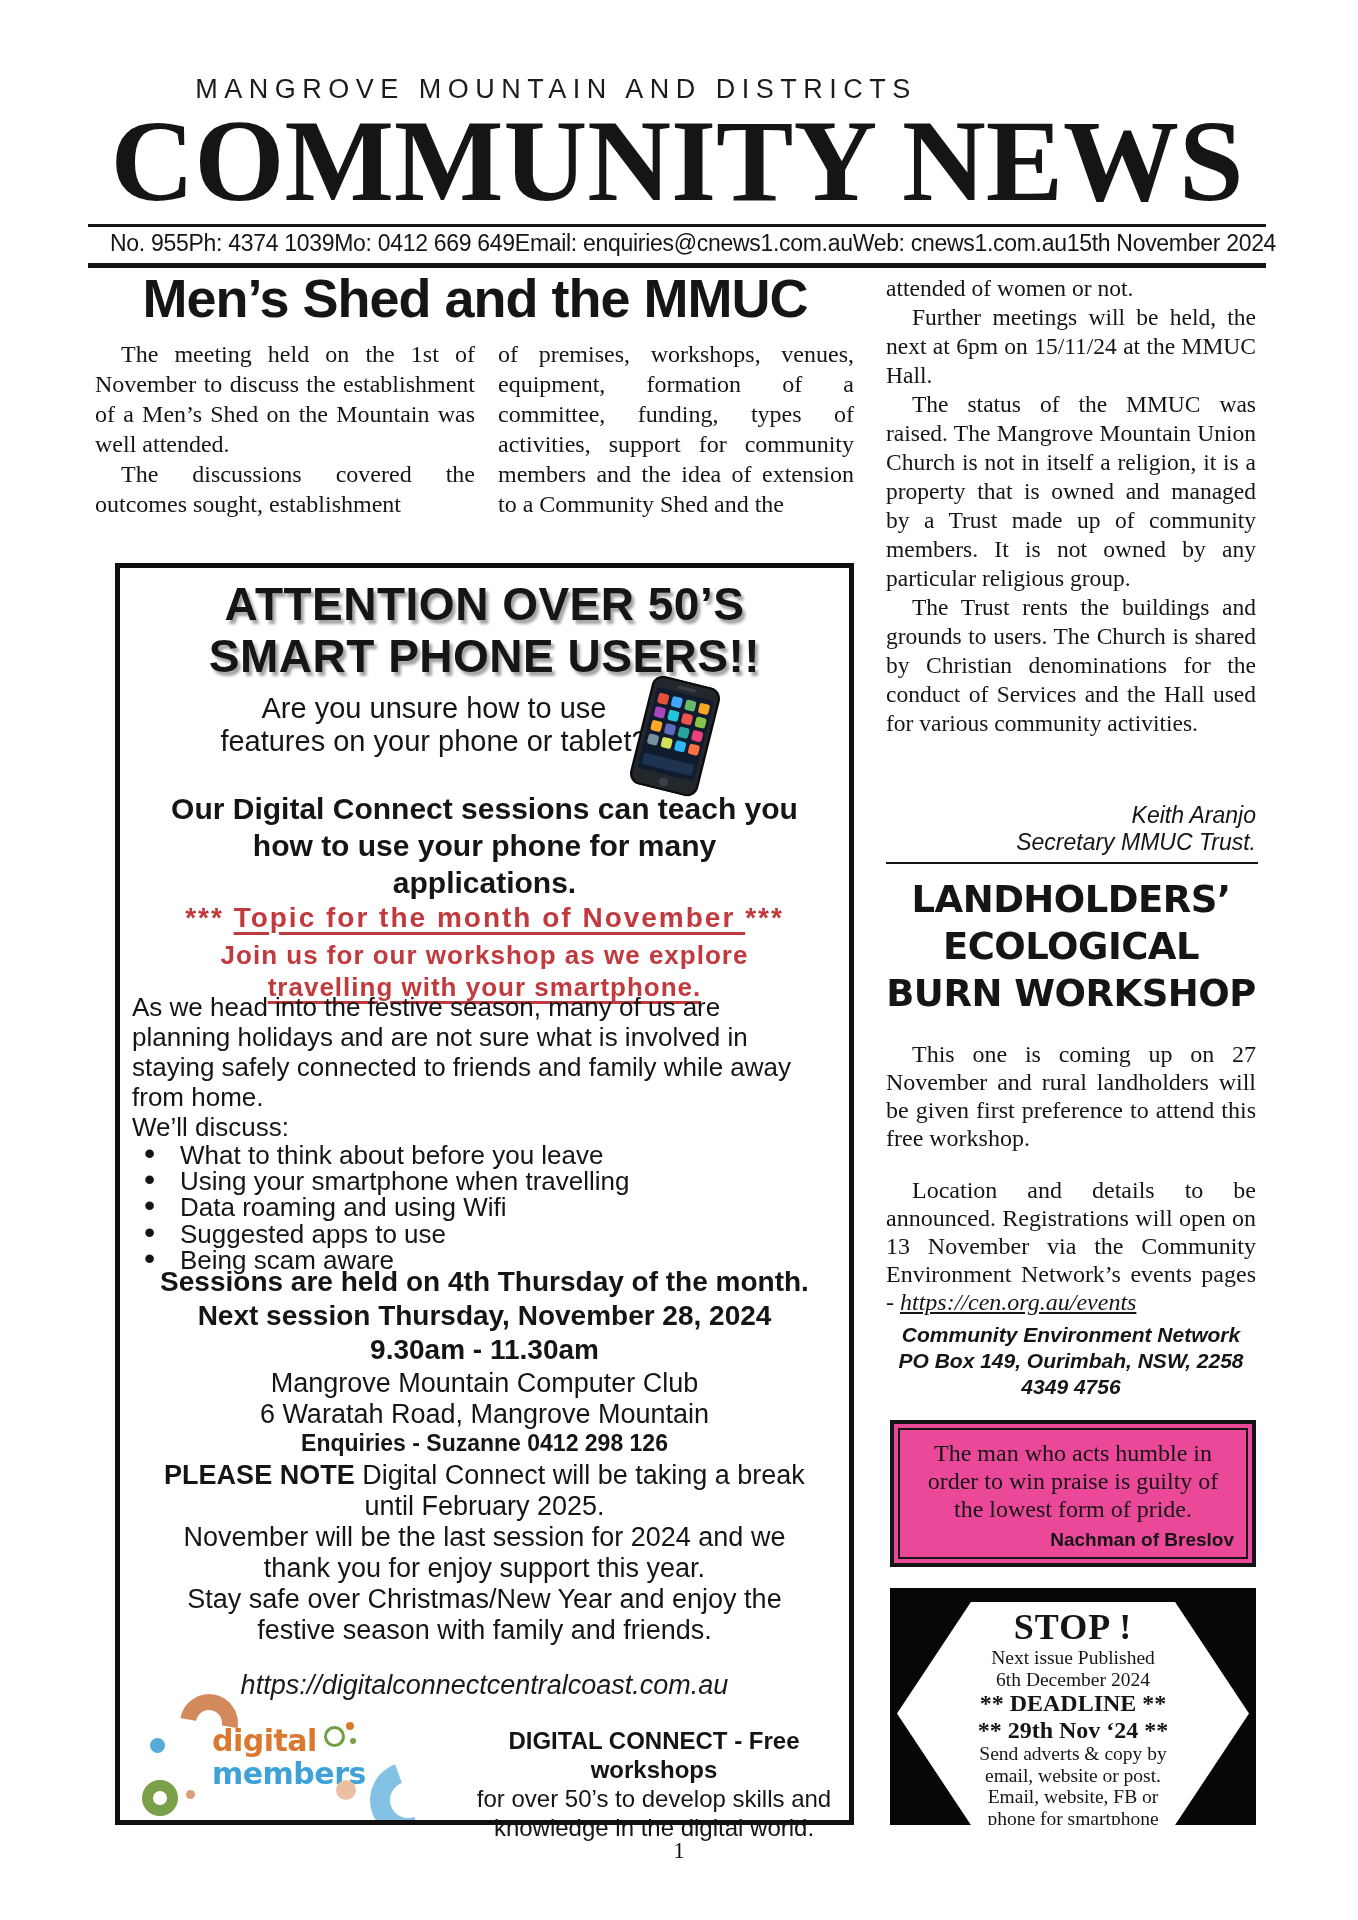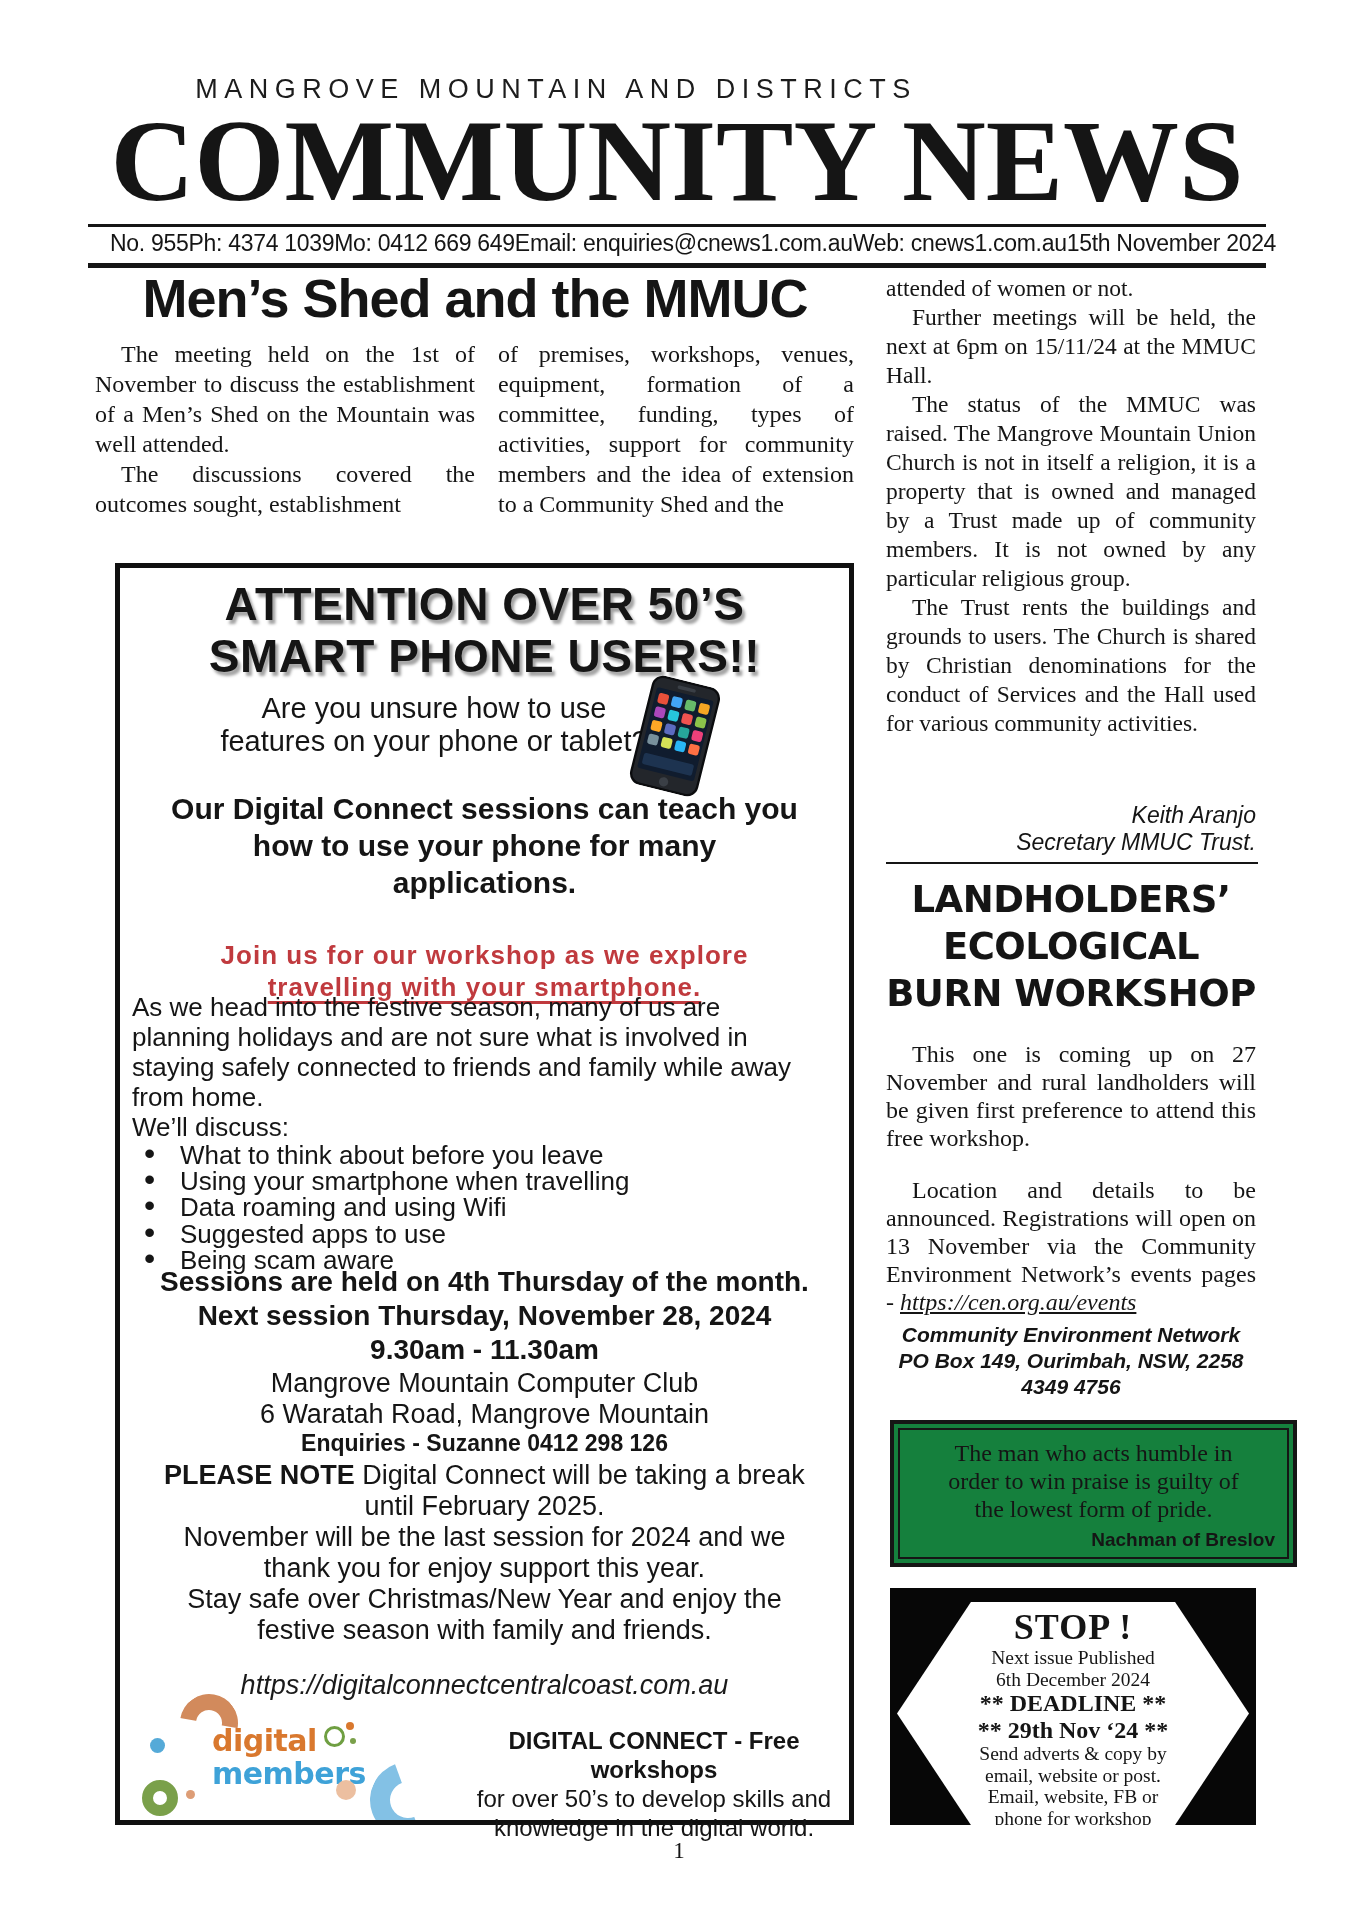--- a/index.html
+++ b/index.html
@@ -40,21 +40,21 @@
   #col3-rule { left:886px; top:862px; width:372px; height:2px; background:#151515; }
 
   #burn-heading { left:886px; top:876px; width:370px; text-align:center;
     font-family:"DejaVu Sans", sans-serif; font-weight:bold; font-size:37px; line-height:47px; letter-spacing:-0.5px; }
   #burn-p1 { left:886px; top:1040px; width:370px; font-size:24px; line-height:28px; text-align:justify; text-indent:26px; }
   #burn-p2 { left:886px; top:1176px; width:370px; font-size:24px; line-height:28px; text-align:justify; text-indent:26px; }
   .doc-link { font-style:italic; text-decoration:underline; color:#151515; }
   #cen-block { left:886px; top:1322px; width:370px; text-align:center;
     font-family:"Liberation Sans", sans-serif; font-style:italic; font-weight:bold; font-size:21px; line-height:26px; }
 
-  #quote-box { left:890px; top:1420px; width:407px; height:147px; border:4px solid #151515; padding:4px; background:#15803d; }
+  #quote-box { left:890px; top:1420px; width:366px; height:147px; border:4px solid #151515; padding:4px; background:#ec4899; }
   #quote-inner { width:100%; height:100%; border:2px solid #151515; padding-top:9px; text-align:center;
     font-size:24px; line-height:28px; font-family:"Liberation Serif", serif; }
   #quote-attr { margin-top:3px; padding-right:12px; text-align:right;
     font-family:"Liberation Sans", sans-serif; font-weight:bold; font-size:19px;margin-left:16px; }
 
   #stop-box { left:890px; top:1588px; width:366px; height:237px; background:#070707;
     display:flex; align-items:flex-end; justify-content:center; }
   #stop-hex { width:352px; height:223px; background:#ffffff; text-align:center; padding-top:5px;
     clip-path:polygon(0% 50%, 21% 0%, 79% 0%, 100% 50%, 79% 100%, 21% 100%);
     font-family:"Liberation Serif", serif; }
@@ -184,21 +184,21 @@
   <div class="abs" id="stop-box">
     <div id="stop-hex">
       <div class="stop-title">STOP !</div>
       <div class="stop-line">Next issue Published</div>
       <div class="stop-line">6th December 2024</div>
       <div class="stop-deadline">** DEADLINE **</div>
       <div class="stop-deadline">** 29th Nov ‘24 **</div>
       <div class="stop-line">Send adverts &amp; copy by</div>
       <div class="stop-line">email, website or post.</div>
       <div class="stop-line">Email, website, FB or</div>
-      <div class="stop-line">phone for workshop</div>
+      <div class="stop-line">phone for smartphone</div>
     </div>
   </div>
 
   <div class="abs" id="attention-box">
     <div class="abs atn-h" id="atn-h1">ATTENTION OVER 50’S</div>
     <div class="abs atn-h" id="atn-h2">SMART PHONE USERS!!</div>
 
     <div class="abs" id="atn-intro">
       <div>Are you unsure how to use</div>
       <div>features on your phone or tablet?</div>
@@ -229,20 +229,21 @@
         <circle cx="30" cy="88.5" r="4" fill="#3a3f46"></circle>
       </svg>
     </div>
 
     <div class="abs" id="atn-pitch">
       <div>Our Digital Connect sessions can teach you</div>
       <div>how to use your phone for many</div>
       <div>applications.</div>
     </div>
 
+    <div class="abs red" id="atn-topic"><span>*** </span><span class="u">Topic for the month of November </span><span>***</span></div>
     <div class="abs red" id="atn-join1">Join us for our workshop as we explore</div>
     <div class="abs red" id="atn-join2">travelling with your smartphone.</div>
 
     <div class="abs" id="atn-body">
       <div>As we head into the festive season, many of us are</div>
       <div>planning holidays and are not sure what is involved in</div>
       <div>staying safely connected to friends and family while away</div>
       <div>from home.</div>
     </div>
     <div class="abs" id="atn-discuss">We’ll discuss:</div>

